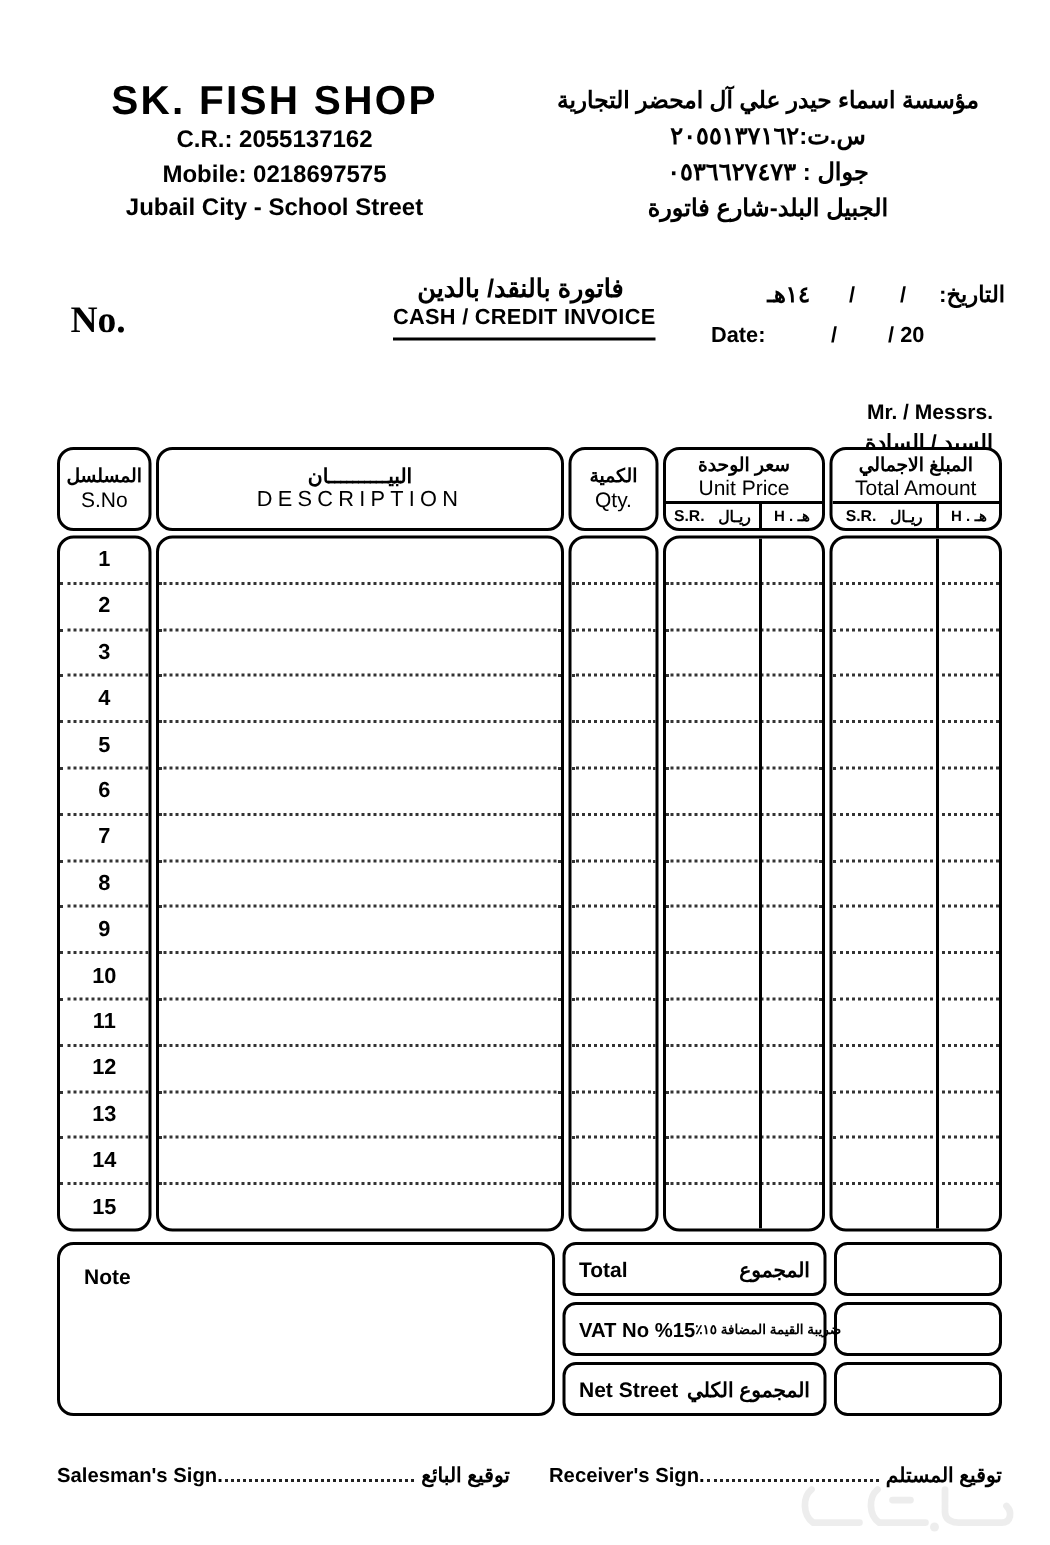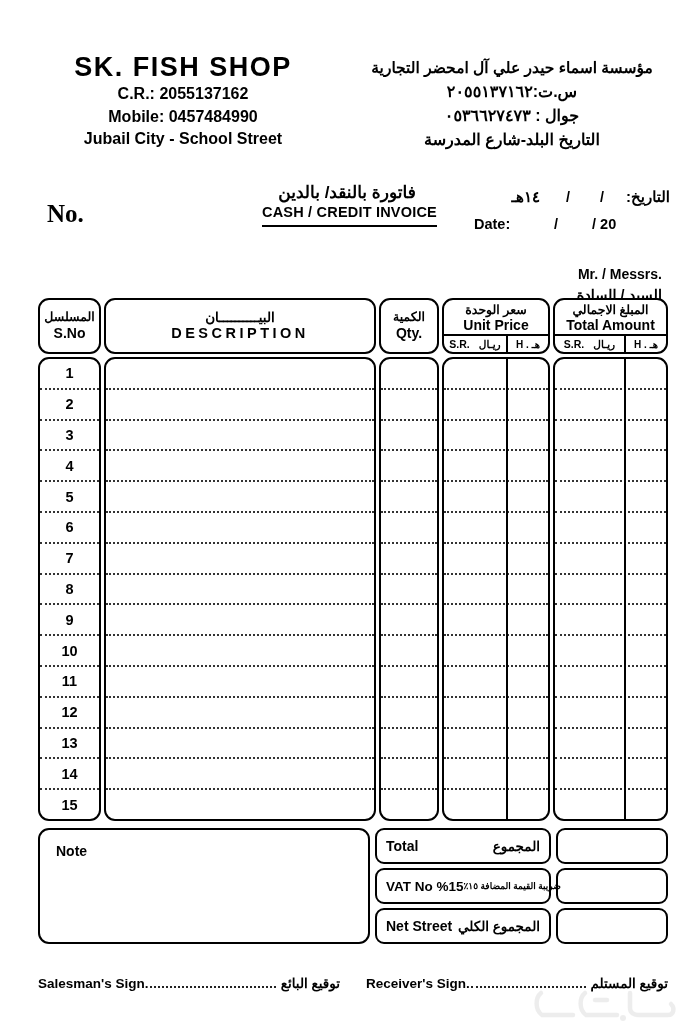--- a/index.html
+++ b/index.html
@@ -166,21 +166,21 @@
   }
   .th-ar {
     font-size: 12.5px;
     font-weight: bold;
     direction: rtl;
     line-height: 1.15;
     white-space: nowrap;
   }
   .th-en {
     font-size: 14px;
-    font-weight: bold;
+    font-weight: normal;
     line-height: 1.2;
     white-space: nowrap;
   }
   .th-desc .th-ar {
     font-size: 13.5px;
     letter-spacing: 0px;
   }
   .th-desc .th-en {
     font-size: 14.5px;
     letter-spacing: 3.5px;
@@ -353,28 +353,28 @@
 </style>
 </head>
 <body>
 
 <div class="page">
 
   <div class="header">
     <div class="hdr-en">
       <div class="shop-name">SK. FISH SHOP</div>
       <div class="hdr-en-line">C.R.: 2055137162</div>
-      <div class="hdr-en-line">Mobile: 0457484990</div>
+      <div class="hdr-en-line">Mobile: 0218697575</div>
       <div class="hdr-en-line">Jubail City - School Street</div>
     </div>
     <div class="hdr-ar">
       <div class="hdr-ar-line first">مؤسسة اسماء حيدر علي آل امحضر التجارية</div>
       <div class="hdr-ar-line">س.ت:٢٠٥٥١٣٧١٦٢</div>
       <div class="hdr-ar-line">جوال : ٠٥٣٦٦٢٧٤٧٣</div>
-      <div class="hdr-ar-line">التاريخ البلد-شارع المدرسة</div>
+      <div class="hdr-ar-line">الجبيل البلد-شارع فاتورة</div>
     </div>
   </div>
 
   <div class="no-label">No.</div>
 
   <div class="inv-title">
     <div class="inv-title-ar">فاتورة بالنقد/ بالدين</div>
     <div class="inv-title-en">CASH / CREDIT INVOICE</div>
   </div>
 

